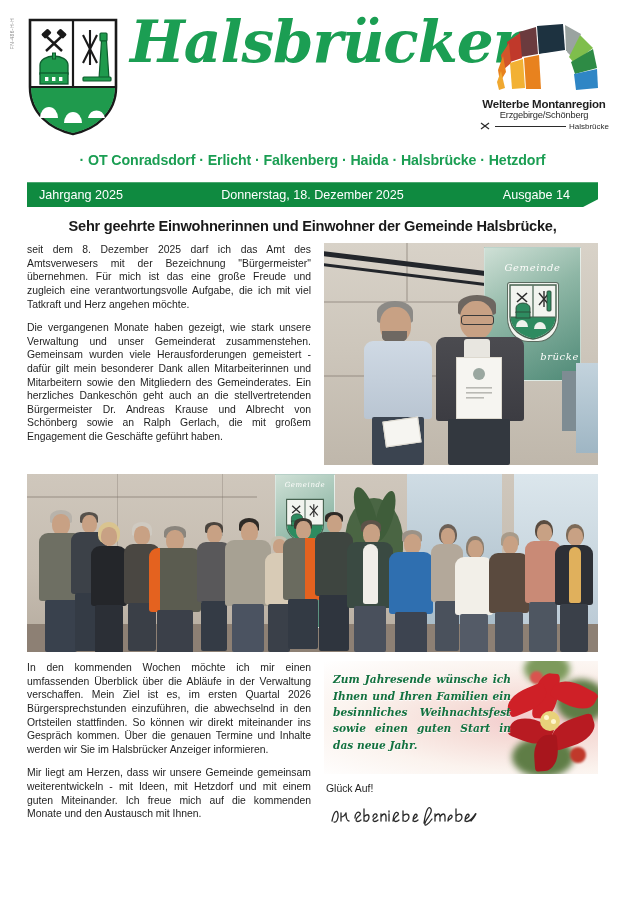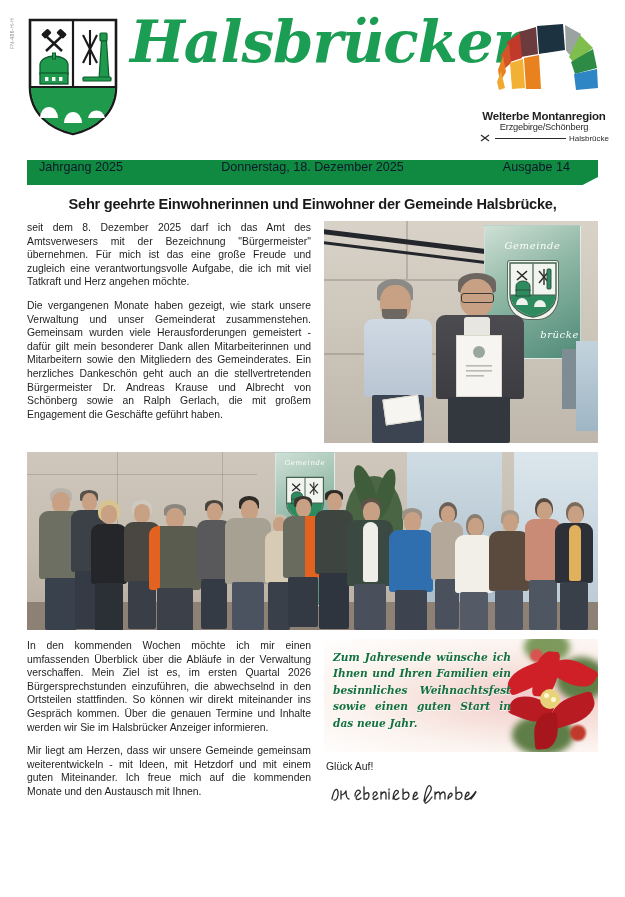--- a/index.html
+++ b/index.html
@@ -26,36 +26,36 @@
   }
   .title-sub{
     font-family:"Liberation Serif",serif;font-size:39px;line-height:1;
     color:#2b221d;letter-spacing:2px;margin-top:-4px;margin-left:20px;
     white-space:nowrap;
   }
   .title-sub .cap{font-size:48px;}
 
   .unesco{position:absolute;right:16px;top:22px;width:130px;text-align:center;}
   .unesco-fan{position:relative;height:72px;}
-  .unesco-t1{font-size:11.5px;font-weight:700;color:#1f1f1f;letter-spacing:-.2px;margin-top:16px;}
+  .unesco-t1{font-size:11.5px;font-weight:700;color:#1f1f1f;letter-spacing:-.2px;margin-top:4px;}
   .unesco-t2{font-size:9.3px;color:#2b2b2b;letter-spacing:-.2px;}
   .unesco-t3{display:flex;align-items:center;justify-content:center;gap:3px;font-size:8px;color:#2b2b2b;margin-top:1px;}
   .unesco-rule{flex:1;height:1px;background:#2b2b2b;}
 
   
   .otlist{
     text-align:center;color:#1b9e53;font-size:14.2px;font-weight:600;
     line-height:1.42;letter-spacing:-.1px;margin-top:2px;
   }
 
   
   .greenbar-wrap{position:relative;margin:12px 27px 0 27px;height:25px;}
   .greenbar{
-    position:relative;height:25px;background:#0f8a40;color:#0f172a;
-    display:flex;font-size:12.6px;
+    position:relative;height:25px;background:#0f8a40;color:#ffffff;
+    display:flex;align-items:center;font-size:12.6px;
     clip-path:polygon(0 0,100% 0,100% 68%,97.3% 100%,0 100%);
   }
   .gb-l{padding-left:12px;}
   .gb-c{position:absolute;left:0;right:0;text-align:center;}
   .gb-r{margin-left:auto;padding-right:28px;}
 
   
   .content{padding:0 27px;margin-top:11px;}
   .headline{
     text-align:center;font-size:14.6px;font-weight:700;color:#1a1a1a;
@@ -205,20 +205,21 @@
               </g>
             </svg>
         </span>
         <span class="unesco-rule"></span>
         <span>Halsbrücke</span>
       </div>
     </div>
   </div>
 
   <div class="otlist">
+    <div>· OT Conradsdorf · Erlicht · Falkenberg · Haida · Halsbrücke · Hetzdorf</div>
   </div>
 
   <div class="greenbar-wrap">
     <div class="greenbar">
       <span class="gb-l">Jahrgang 2025</span>
       <span class="gb-c">Donnerstag, 18. Dezember 2025</span>
       <span class="gb-r">Ausgabe 14</span>
     </div>
   </div>
 

